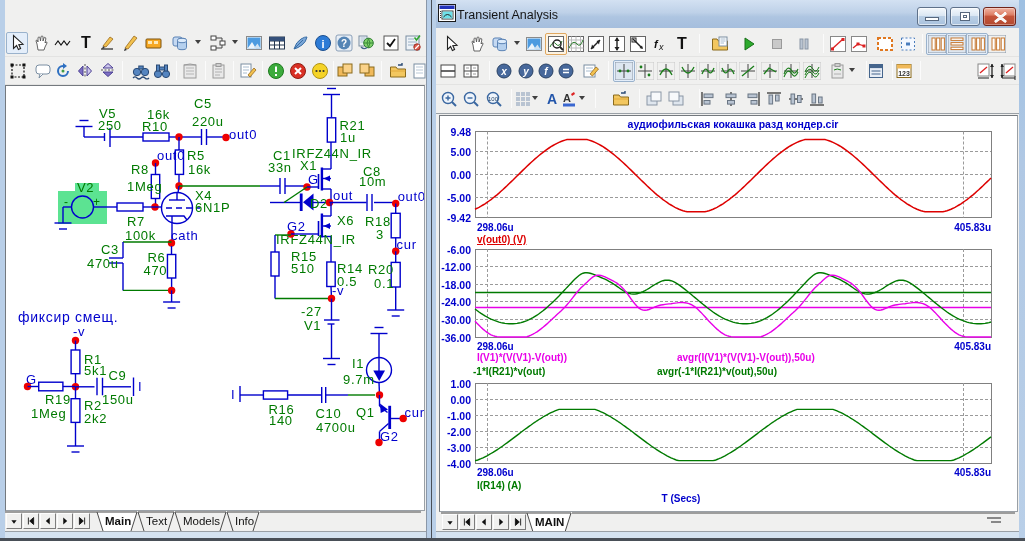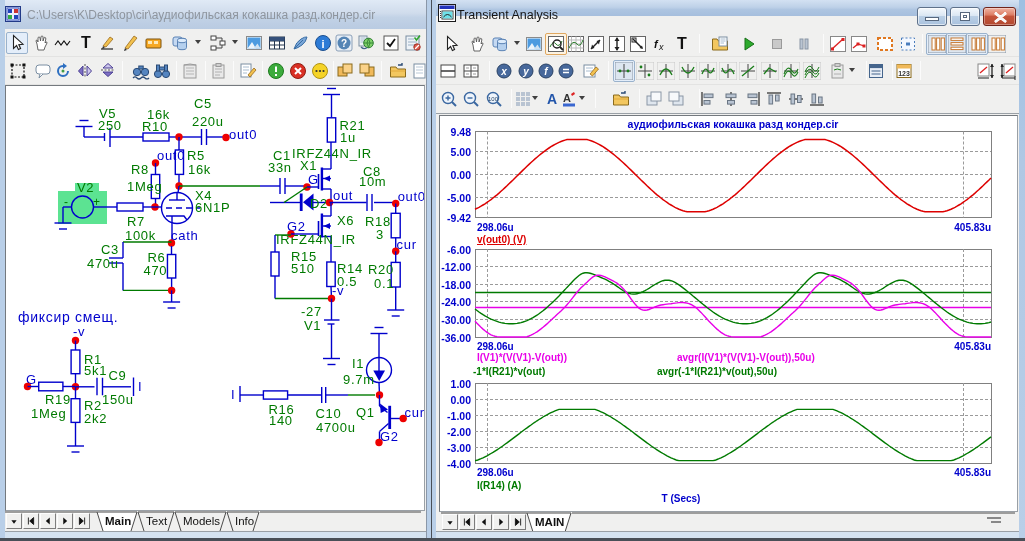--- a/index.html
+++ b/index.html
@@ -18,31 +18,20 @@
 .sel2{border:1px solid #9ab2cc;background:#e4eefa;border-radius:2px}
 .vsep{position:absolute;top:4px;width:1px;height:19px;background:#d2d2d2;border-right:1px solid #fbfbfb}
 .drop{position:absolute;top:11px;width:0;height:0;border-left:3.5px solid transparent;border-right:3.5px solid transparent;border-top:4px solid #404040}
 .client{position:absolute;background:#fff;border:1px solid #74797e;border-right-color:#9aa0a6;border-bottom-color:#9aa0a6}
 .tabs{position:absolute;left:5px;height:20px;background:#f0f0ef;font-size:11px}
 .botstrip{position:absolute;left:0;width:100%;height:7px;background:#d5e3f1;border-top:1px solid #9aa0a6}
 text{font-family:"Liberation Sans",sans-serif}
 </style></head><body>
 <div id="desk">
 <div class="win" id="lw">
-<div class="cap">
-        <span style="position:absolute;left:5px;top:6px"><svg width="16" height="16" viewBox="0 0 16 16">
-            <rect x="0.5" y="0.5" width="15" height="15" fill="#cdd6ea" stroke="#223a88"></rect>
-            <rect x="2" y="2" width="12" height="12" fill="#eef" stroke="#3a57c0"></rect>
-            <rect x="3" y="3" width="4" height="4" fill="#2244bb"></rect>
-            <rect x="9" y="3" width="4" height="4" fill="#cc3333"></rect>
-            <rect x="3" y="9" width="4" height="4" fill="#33aa44"></rect>
-            <rect x="9" y="9" width="4" height="4" fill="#2244bb"></rect>
-          </svg></span>
-        <span class="capt">C:\Users\K\Desktop\cir\аудиофильская кокашка разд.кондер.cir</span>
-      </div>
 <div class="tb" style="top:29px;height:28px">
         <span class="ic sel2" style="left:6px">
           <svg width="18" height="18" viewBox="0 0 18 18">
             <path d="M5.5 1.5 L5.5 14.5 L8.6 11.5 L10.4 15.6 L12.6 14.6 L10.8 10.6 L15 10.2 Z" fill="#fff" stroke="#222" stroke-width="1.1"></path>
           </svg>
         </span>
         <span class="ic" style="left:30px">
           <svg width="18" height="18" viewBox="0 0 18 18">
             <path d="M6 16 L5 10 L4 7 Q4 6 5 6 L6 8 L6 4 Q6 3 7 3 Q8 3 8 4 L8.5 7 L9 3 Q9 2 10 2 Q11 2 11 3 L11 7 L12 4 Q12.3 3 13 3.3 Q14 3.6 13.8 5 L13 9 L14 8 Q15 7.5 15 9 L13 13 L12 16 Z" fill="#fff" stroke="#555" stroke-width="0.9"></path>
           </svg>
@@ -545,21 +534,21 @@
             <path d="M228 20 L222 1 L254 1 L248 20" fill="#f0f0ef" stroke="#4a4a4a"></path>
             <text x="230" y="14" font-size="11.5" font-weight="normal" fill="#111">Info</text>
             <path d="M255 1 H416" stroke="#4a4a4a"></path>
           </svg></span>
       </div>
 <div class="botstrip" style="top:531px"></div>
 <div style="position:absolute;right:0;top:0;width:5px;height:538px;background:#b9cfe8;border-left:1px solid #8a97a8"></div>
 <div style="position:absolute;left:0;top:0;width:5px;height:538px;background:#b9cfe8"></div>
 </div>
 <div class="win" id="rw">
-<div class="cap" style="height:16px">
+<div class="cap" style="height:28px">
         <span style="position:absolute;left:6px;top:4px"><svg width="18" height="18" viewBox="0 0 18 18">
             <rect x="0.5" y="0.5" width="17" height="17" fill="#fff" stroke="#1a1a1a"></rect>
             <rect x="1.5" y="1.5" width="15" height="3.5" fill="#2233bb"></rect>
             <rect x="4" y="7" width="11" height="8" fill="#fff" stroke="#333"></rect>
             <rect x="4.6" y="7.6" width="9.8" height="6.8" fill="#6ee0e8"></rect>
             <path d="M5.5 13 Q9.5 8 13.5 13" stroke="#222" fill="none"></path>
             <path d="M2 7.5 H3 M2 9.5 H3 M2 11.5 H3 M2 13.5 H3" stroke="#333"></path>
           </svg></span>
         <span class="capt" style="top:8px">Transient Analysis</span>
 <span style="position:absolute;left:485px;top:7px;width:30px;height:19px;border:1px solid #5e718a;border-radius:3px;background:linear-gradient(180deg,#f4f8fc 0%,#dbe7f3 45%,#bacfe5 50%,#a9c2de 100%);box-shadow:inset 0 0 0 1px rgba(255,255,255,.6)">

